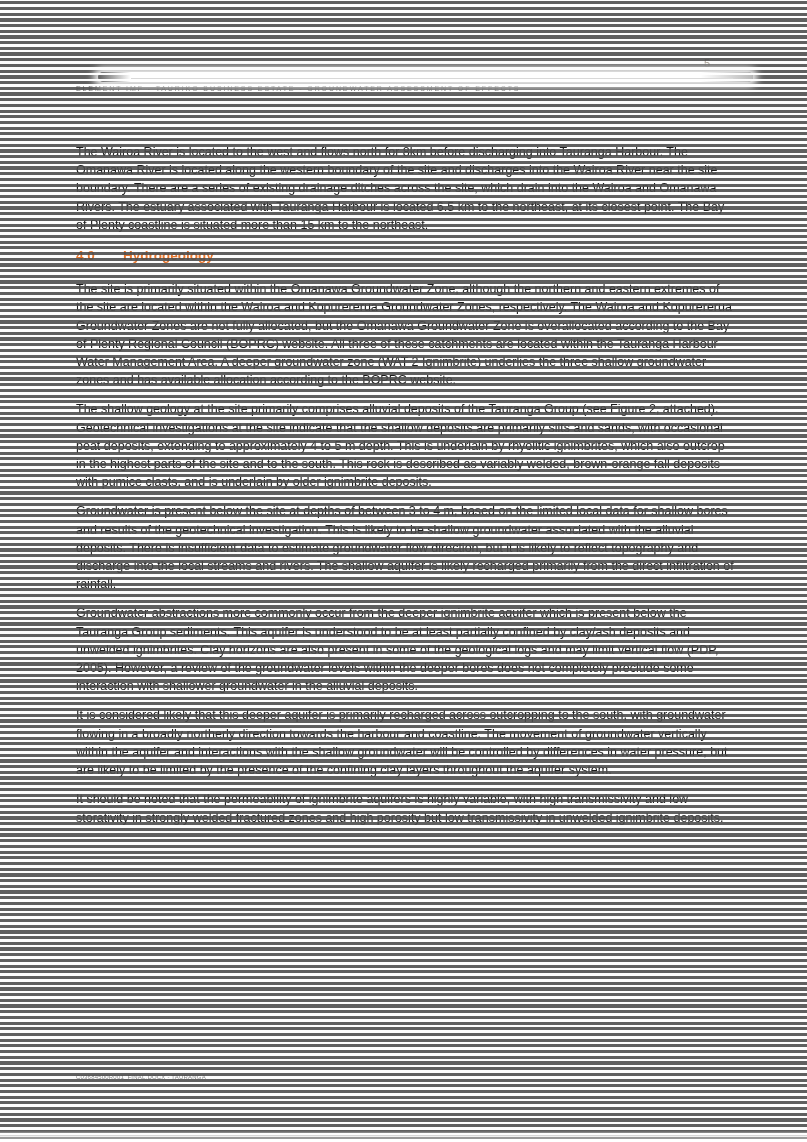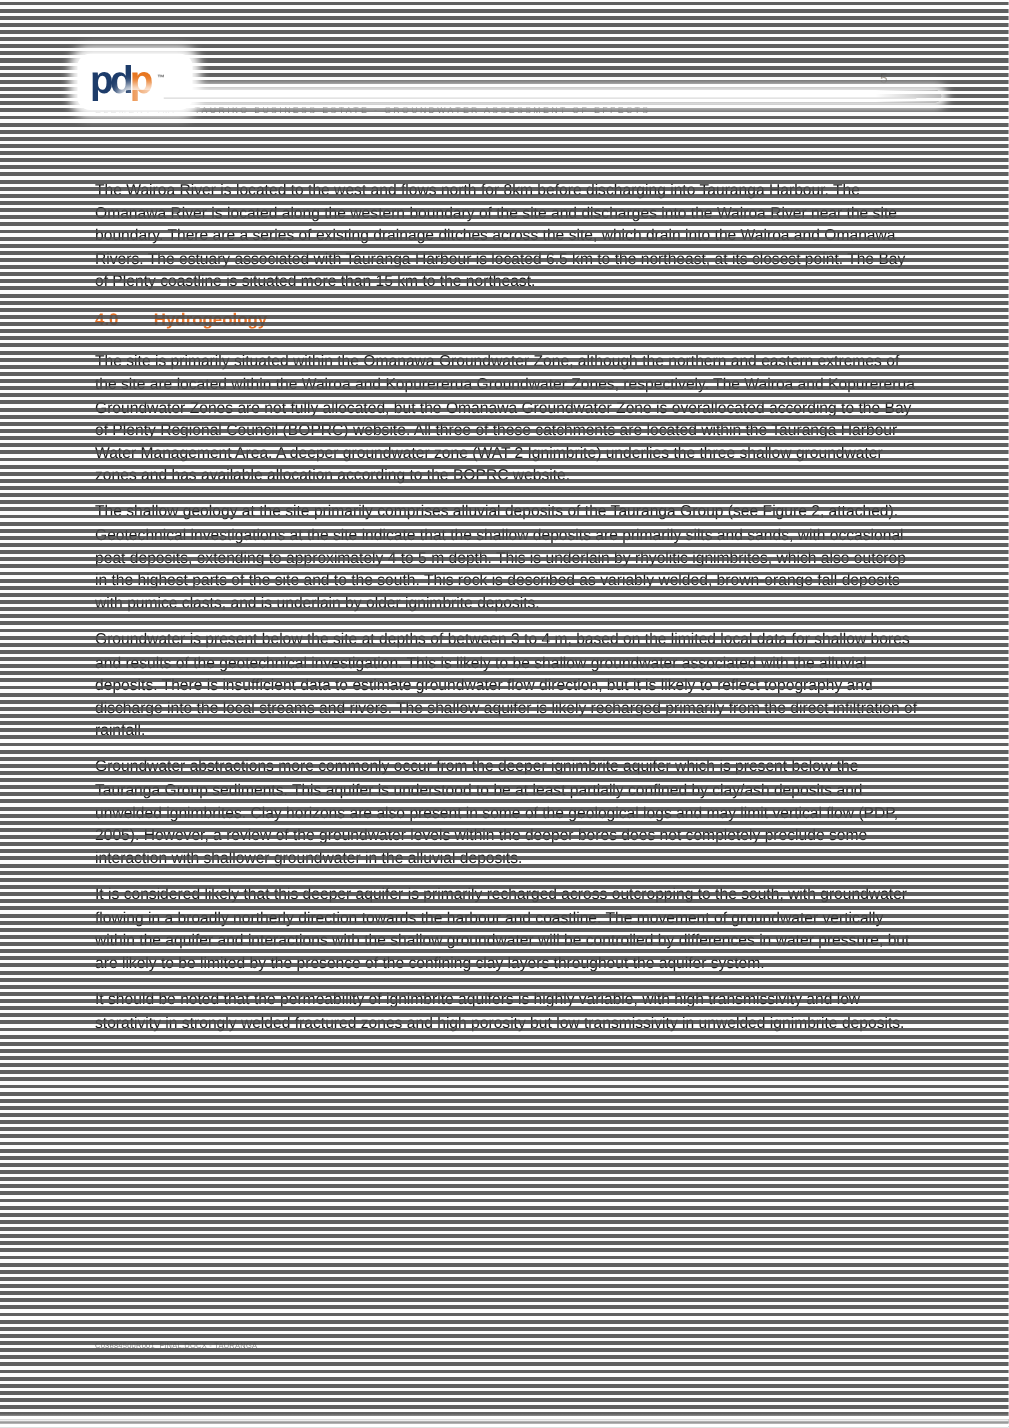--- a/index.html
+++ b/index.html
@@ -181,25 +181,19 @@
       <p>It should be noted that the permeability of ignimbrite aquifers is highly variable, with high transmissivity and low storativity in strongly welded fractured zones and high porosity but low transmissivity in unwelded ignimbrite deposits.</p>
 
     </div>
 
     <div class="footer-ref">C03684500R001_FINAL.DOCX - TAURANGA</div>
 
   </div>
 
   <div class="stripes"></div>
 
-  <div class="logo-patch">
-    <div class="logo">
-      <span class="pd">pd</span><span class="p2">p</span>
-      <span class="tm">™</span>
-    </div>
-  </div>
 
   <div class="header-glare"></div>
 
   <div class="bottom-fade"></div>
   <div class="bottom-rule"></div>
 
 </div>
 
 </body></html>

